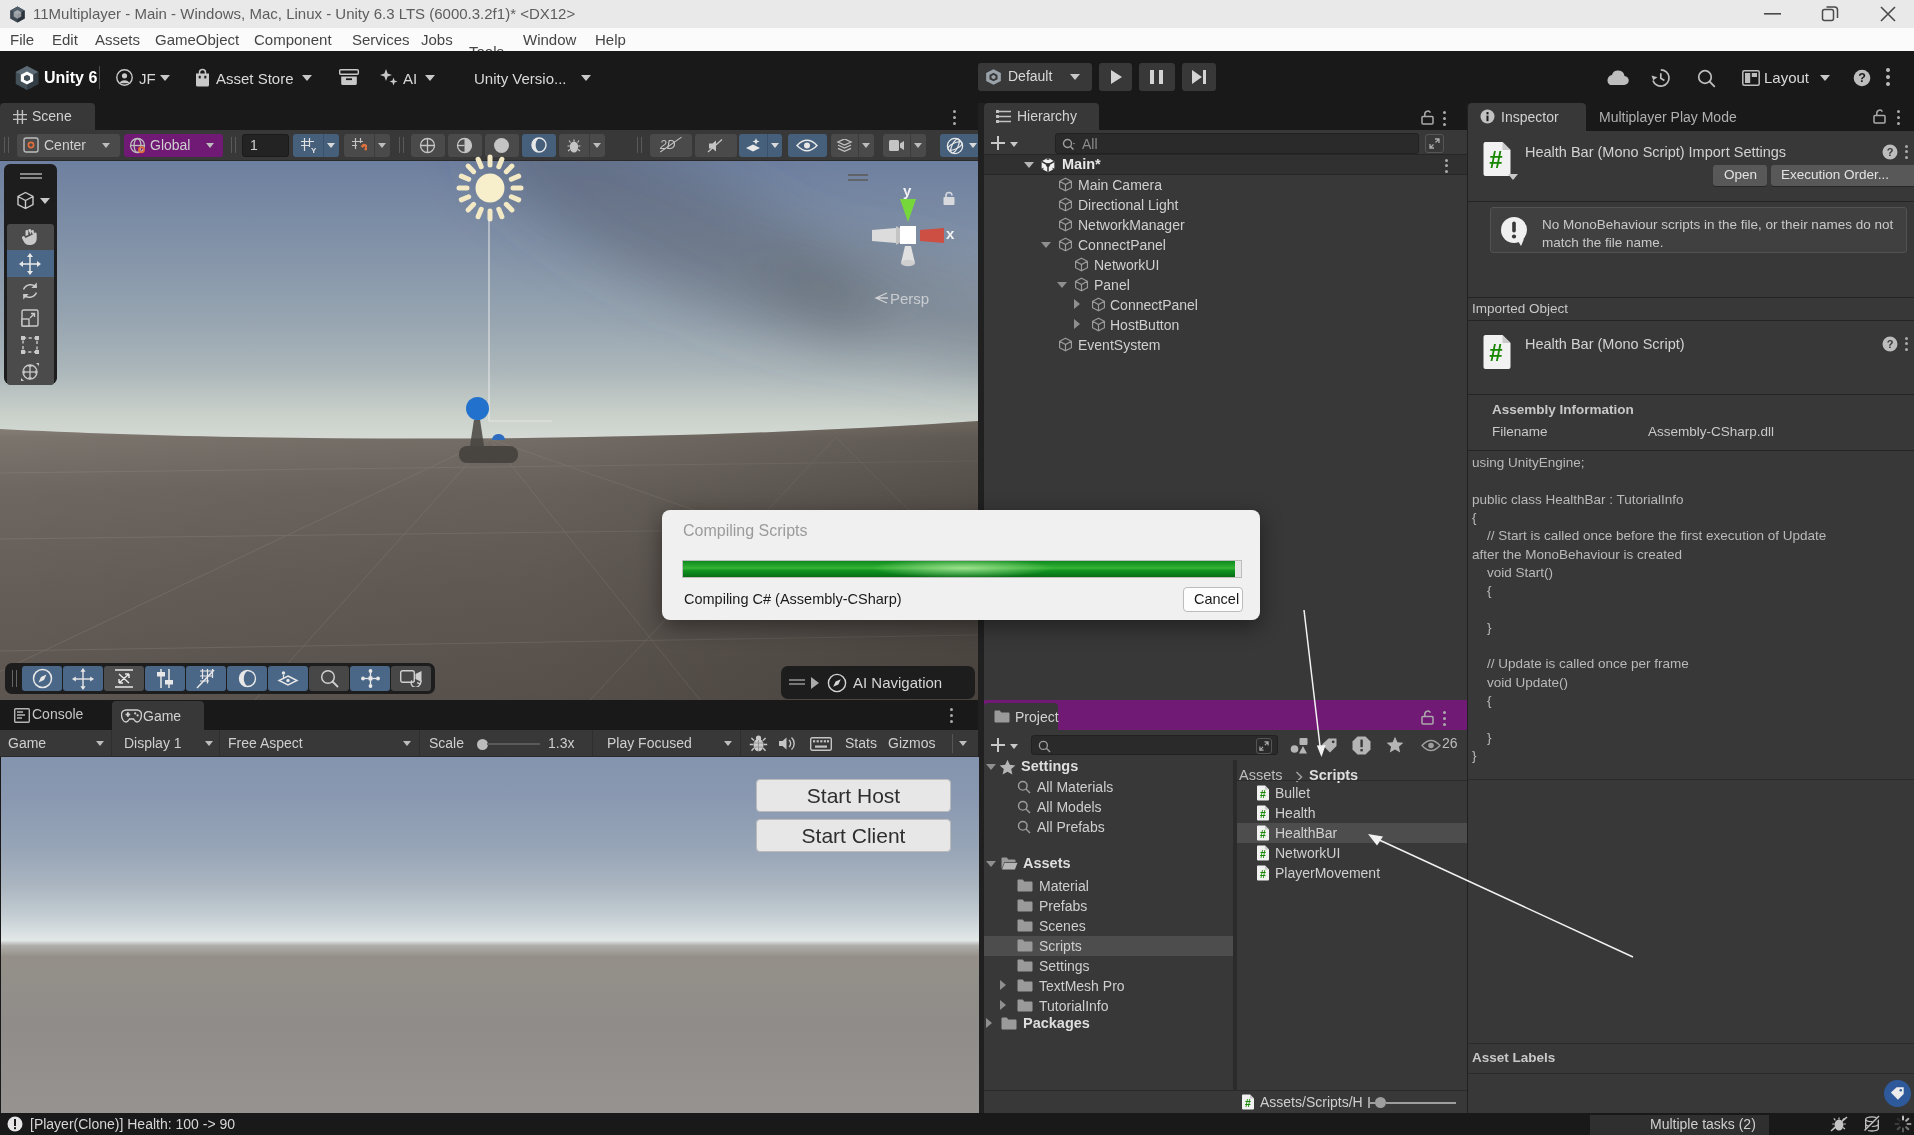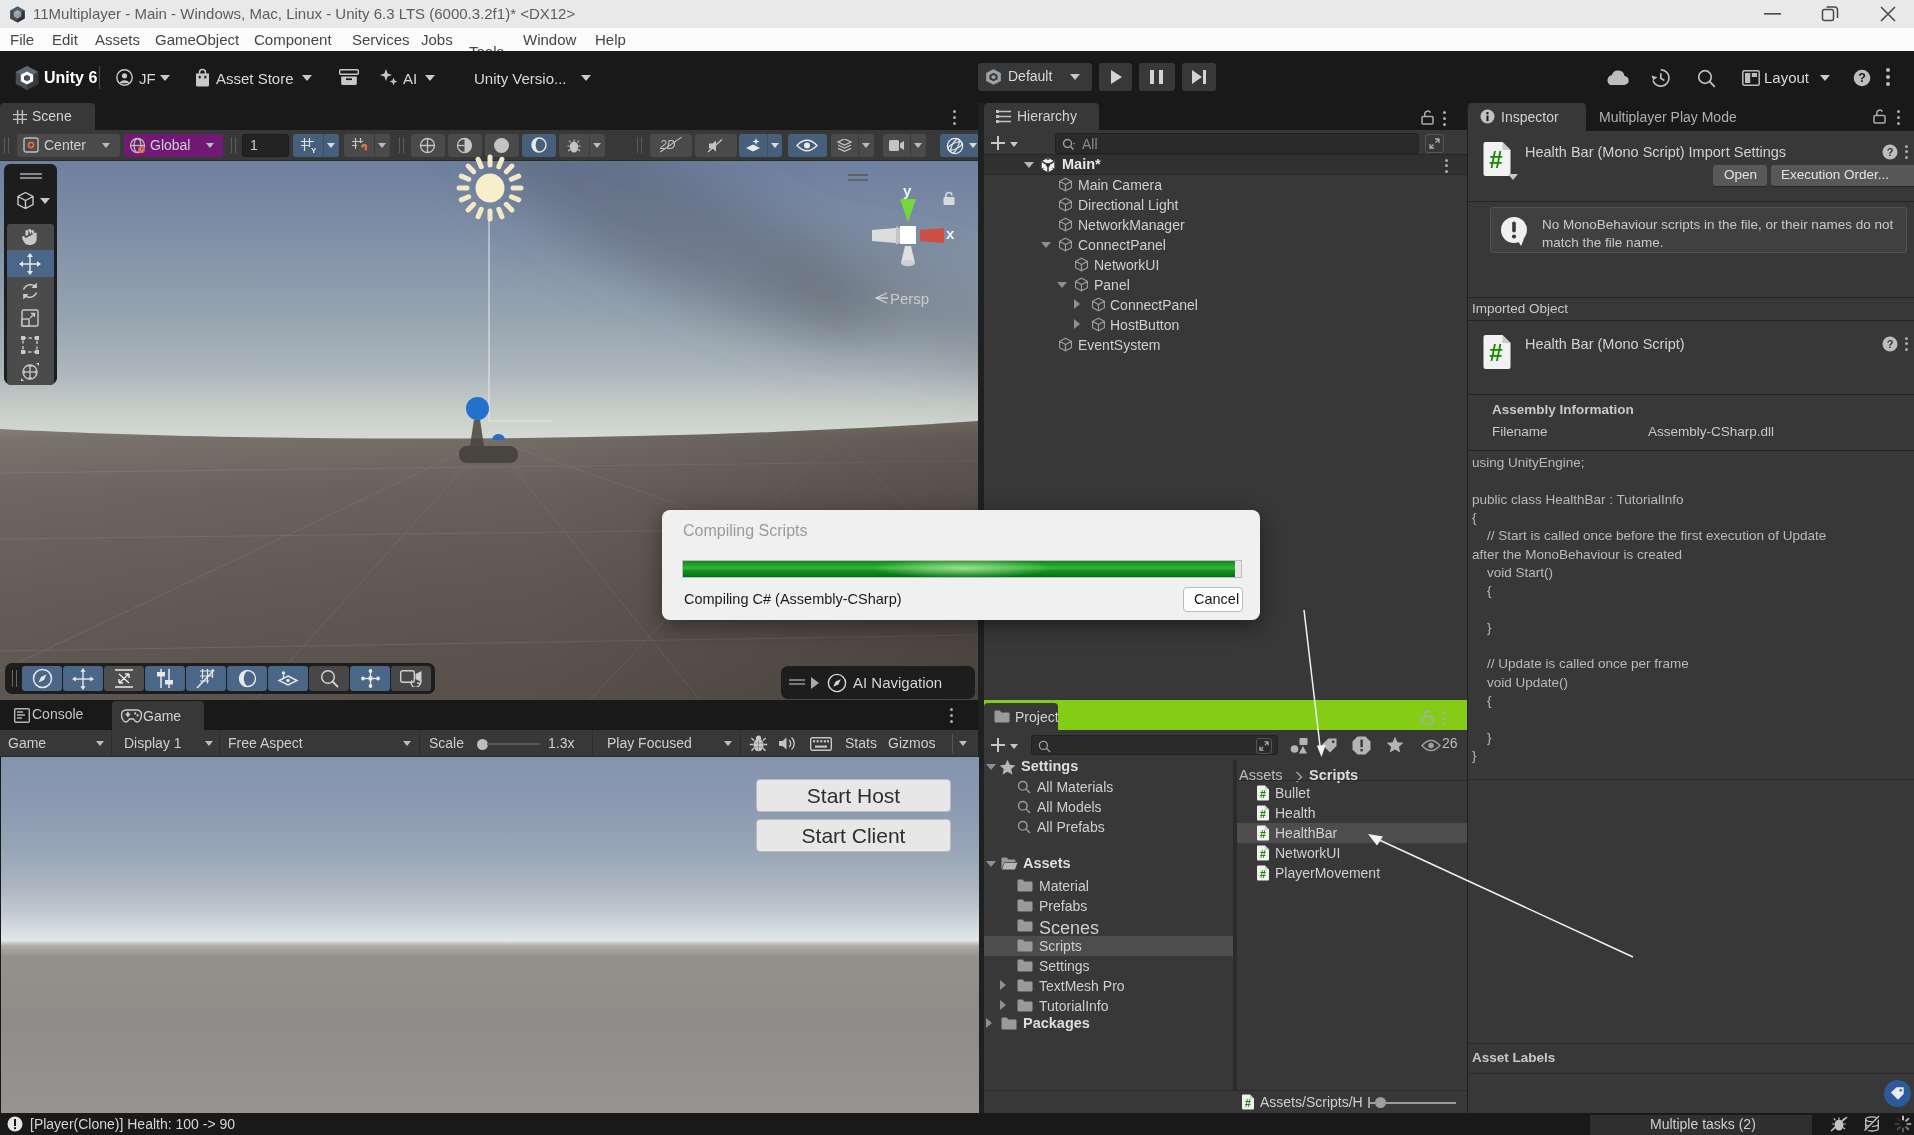--- a/index.html
+++ b/index.html
@@ -629,21 +629,21 @@
    <div class="abs" style="left:755px;top:62px;width:195px;height:33px;background:#e7e7e7;border-radius:4px;border:1px solid #bbb;text-align:center;font-size:21px;color:#2e2e2e;line-height:31px;">Start Client</div>
  </div>
 </div>
 <div class="abs" style="left:0;top:1113px;width:1914px;height:22px;background:#191919;">
   <svg class="abs" style="left:7px;top:3px;" width="16" height="16" viewBox="0 0 16 16">
         <circle cx="8" cy="8" r="7.5" fill="#e6e6e6"></circle>
         <rect x="7" y="3" width="2" height="7" fill="#191919"></rect>
         <rect x="7" y="11.2" width="2" height="2" fill="#191919"></rect>
       </svg>
   <div class="tx" style="left:30px;top:3px;font-size:14px;color:#d6d6d6;">[Player(Clone)] Health: 100 -&gt; 90</div>
-  <div class="abs" style="left:1590px;top:2px;width:222px;height:20px;background:#2f2f2f;">
+  <div class="abs" style="left:1590px;top:2px;width:179px;height:20px;background:#2f2f2f;">
         <div class="tx" style="left:60px;top:1px;font-size:14px;color:#cfcfcf;">Multiple tasks (2)</div>
       </div>
   <svg class="abs" style="left:1830px;top:3px;" width="18" height="16" viewBox="0 0 18 16">
         <ellipse cx="9" cy="9" rx="4.4" ry="5.6" fill="#c4c4c4"></ellipse>
         <path d="M9 3.4 v-2 M5.4 4.4 L3.8 2.4 M12.6 4.4 L14.2 2.4 M4.6 8 H2.2 M13.4 8 H15.8 M5 11.5 L3 13 M13 11.5 L15 13" stroke="#c4c4c4" stroke-width="1.2"></path>
         <path d="M1 15 L17 1" stroke="#c4c4c4" stroke-width="1.6"></path>
       </svg>
   <svg class="abs" style="left:1863px;top:2px;" width="18" height="18" viewBox="0 0 18 18">
         <ellipse cx="9" cy="4.2" rx="6.3" ry="2.4" fill="none" stroke="#c4c4c4" stroke-width="1.3"></ellipse>
         <path d="M2.7 4.2 v9.4 a6.3 2.4 0 0 0 12.6 0 V4.2 M2.7 9 a6.3 2.4 0 0 0 12.6 0" fill="none" stroke="#c4c4c4" stroke-width="1.3"></path>
@@ -763,21 +763,21 @@
           </svg>
           <div class="tx" style="left:126px;top:214px;font-size:14px;color:#cfcfcf;">HostButton</div>
           <svg class="abs" style="left:74px;top:234px;" width="15" height="15" viewBox="0 0 19 19">
             <path d="M9.5 1.5 L17 5.5 V13.5 L9.5 17.5 L2 13.5 V5.5 Z M2 5.5 L9.5 9.5 L17 5.5 M9.5 9.5 V17.5" fill="none" stroke="#9a9a9a" stroke-width="1.5"></path>
           </svg>
           <div class="tx" style="left:94px;top:234px;font-size:14px;color:#cfcfcf;">EventSystem</div>
   </div>
  </div>
 </div>
 
-<div class="abs" style="left:984px;top:700px;width:483px;height:413px;background:#84cc16;">
+<div class="abs" style="left:984px;top:700px;width:483px;height:413px;background:#701a75;">
  <div class="abs" style="left:0;top:3px;width:74px;height:27px;background:#383838;border-radius:4px 4px 0 0;">
    <svg class="abs" style="left:10px;top:7px;" width="16" height="13" viewBox="0 0 16 13">
           <path d="M0.5 1.5 a1 1 0 0 1 1 -1 h4.2 l1.6 2 h7.2 a1 1 0 0 1 1 1 v8 a1 1 0 0 1 -1 1 h-13 a1 1 0 0 1 -1 -1 z" fill="#9a9a9a"></path>
         </svg>
    <div class="tx" style="left:31px;top:6px;font-size:14px;color:#d2d2d2;">Project</div>
  </div>
  <svg class="abs" style="left:436px;top:10px;" width="15" height="15" viewBox="0 0 15 15">
         <rect x="2" y="6.5" width="11" height="7.5" rx="1" fill="none" stroke="#ababab" stroke-width="1.5"></rect>
         <path d="M4.8 6.5 V4 a3 3 0 0 1 5.6 -1.4" fill="none" stroke="#ababab" stroke-width="1.5"></path>
       </svg>
@@ -856,21 +856,21 @@
             <path d="M0.5 1.5 a1 1 0 0 1 1 -1 h4.2 l1.6 2 h7.2 a1 1 0 0 1 1 1 v8 a1 1 0 0 1 -1 1 h-13 a1 1 0 0 1 -1 -1 z" fill="#9a9a9a"></path>
           </svg>
           <div class="tx" style="left:55px;top:178px;font-size:14px;font-weight:normal;color:#cfcfcf;">Material</div>
           <svg class="abs" style="left:33px;top:199px;" width="16" height="13" viewBox="0 0 16 13">
             <path d="M0.5 1.5 a1 1 0 0 1 1 -1 h4.2 l1.6 2 h7.2 a1 1 0 0 1 1 1 v8 a1 1 0 0 1 -1 1 h-13 a1 1 0 0 1 -1 -1 z" fill="#9a9a9a"></path>
           </svg>
           <div class="tx" style="left:55px;top:198px;font-size:14px;font-weight:normal;color:#cfcfcf;">Prefabs</div>
           <svg class="abs" style="left:33px;top:219px;" width="16" height="13" viewBox="0 0 16 13">
             <path d="M0.5 1.5 a1 1 0 0 1 1 -1 h4.2 l1.6 2 h7.2 a1 1 0 0 1 1 1 v8 a1 1 0 0 1 -1 1 h-13 a1 1 0 0 1 -1 -1 z" fill="#9a9a9a"></path>
           </svg>
-          <div class="tx" style="left:55px;top:218px;font-size:18px;font-weight:normal;color:#cfcfcf;">Scenes</div>
+          <div class="tx" style="left:55px;top:218px;font-size:14px;font-weight:normal;color:#cfcfcf;">Scenes</div>
           <div class="abs" style="left:0;top:236px;width:249px;height:20px;background:#4d4d4d;"></div>
           <svg class="abs" style="left:33px;top:239px;" width="16" height="13" viewBox="0 0 16 13">
             <path d="M0.5 1.5 a1 1 0 0 1 1 -1 h4.2 l1.6 2 h7.2 a1 1 0 0 1 1 1 v8 a1 1 0 0 1 -1 1 h-13 a1 1 0 0 1 -1 -1 z" fill="#9a9a9a"></path>
           </svg>
           <div class="tx" style="left:55px;top:238px;font-size:14px;font-weight:normal;color:#cfcfcf;">Scripts</div>
           <svg class="abs" style="left:33px;top:259px;" width="16" height="13" viewBox="0 0 16 13">
             <path d="M0.5 1.5 a1 1 0 0 1 1 -1 h4.2 l1.6 2 h7.2 a1 1 0 0 1 1 1 v8 a1 1 0 0 1 -1 1 h-13 a1 1 0 0 1 -1 -1 z" fill="#9a9a9a"></path>
           </svg>
           <div class="tx" style="left:55px;top:258px;font-size:14px;font-weight:normal;color:#cfcfcf;">Settings</div>
           <div class="abs" style="left:16px;top:280px;width:0;height:0;border-top:5px solid transparent;border-bottom:5px solid transparent;border-left:6px solid #8f8f8f;"></div>

